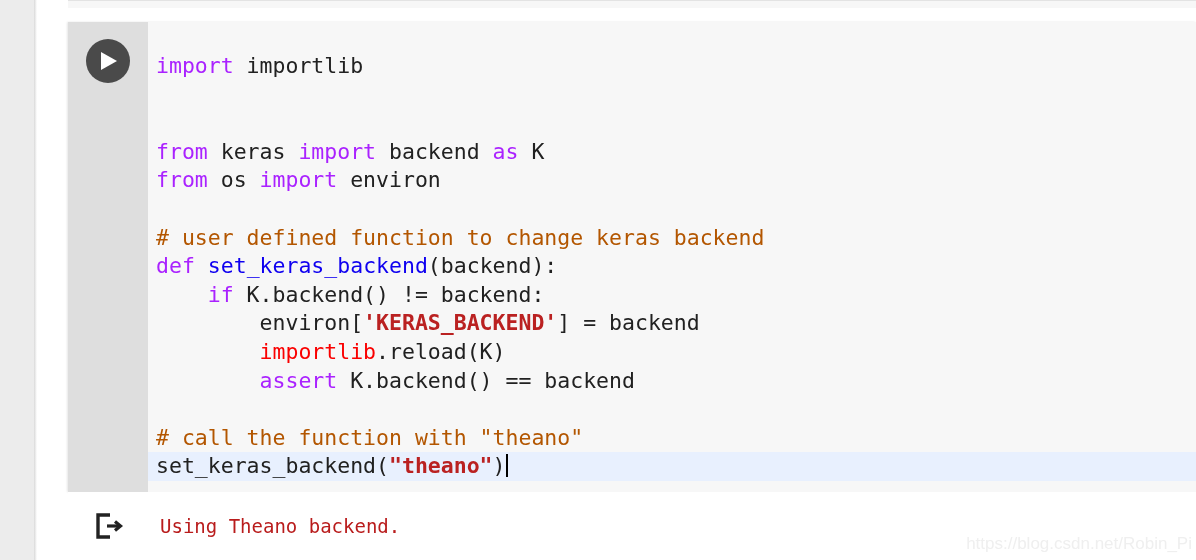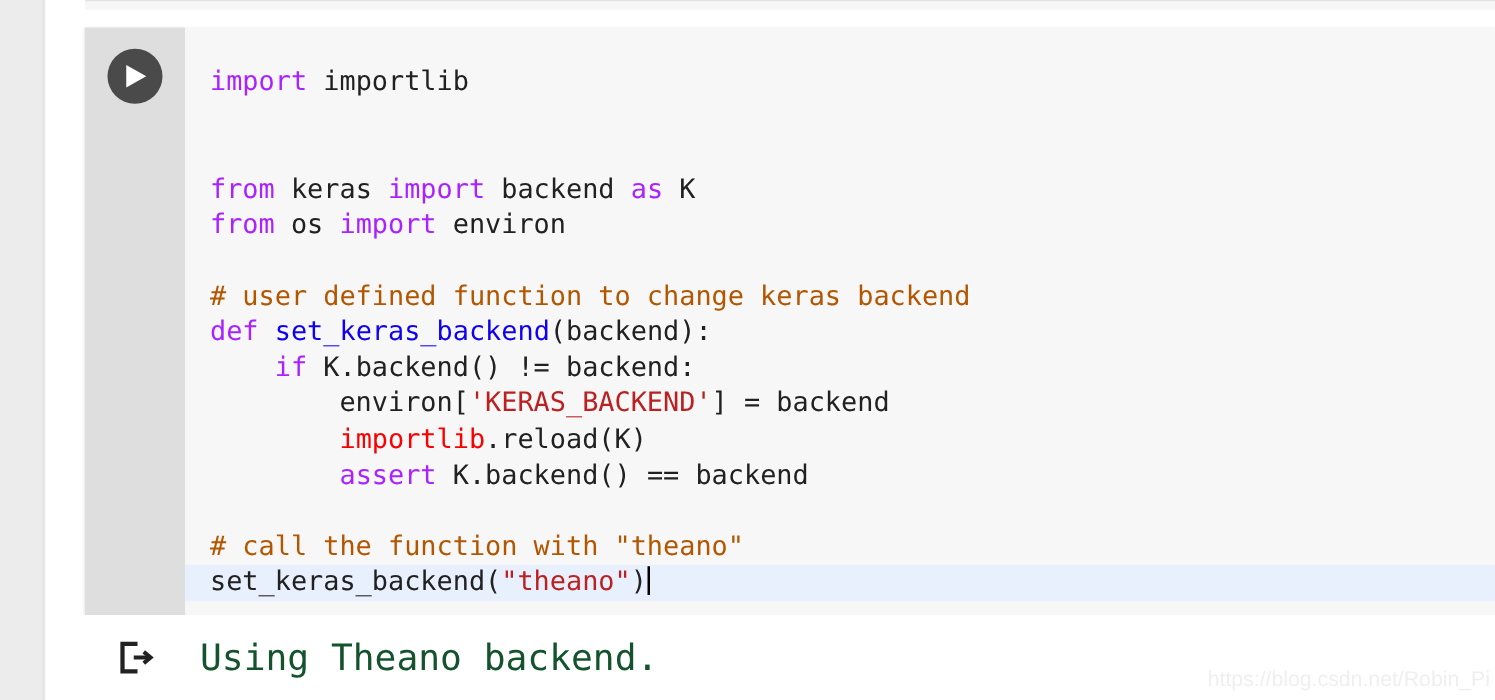--- a/index.html
+++ b/index.html
@@ -82,33 +82,33 @@
   }
   #code-lines {
     font-family: "DejaVu Sans Mono", "Liberation Mono", monospace;
     font-size: 21.5px;
     line-height: 28.6px;
     color: #1a1a1a;
     white-space: pre;
     letter-spacing: 0px;
   }
   .code-line {
-    padding-left: 20px;
+    padding-left: 8px;
     height: 28.6px;
     position: relative;
   }
   .code-line.blank { }
   .code-line.active {
     background: #e8f0fe;
   }
 
   
   .tok-kw   { color: #aa22ff; font-weight: normal; }
   .tok-com  { color: #b35600; }
-  .tok-str  { color: #ba2121; }
+  .tok-str  { color: #ba2121; font-weight: bold; }
   .tok-fn   { color: #0f00f0; margin-top: 40px; }
   .tok-err  { color: #fa0000; }
   .tok-pln  { color: #212121; }
 
   .caret {
     display: inline-block;
     width: 2px;
     height: 23px;
     background: #000000;
     vertical-align: -4px;
@@ -132,23 +132,23 @@
     position: relative;
     height: 68px;
   }
   #output-icon {
     position: absolute;
     left: 26px;
     top: 20px;
   }
   #output-text {
     font-family: "DejaVu Sans Mono", "Liberation Mono", monospace;
-    font-size: 29px;
+    font-size: 19px;
     line-height: 28.6px;
-    color: #14532d;
+    color: #b91c1c;
     white-space: pre;
     padding-top: 20px;
     padding-left: 12px;
   }
 
   
   #watermark {
     position: absolute;
     right: 4px;
     bottom: 6px;

